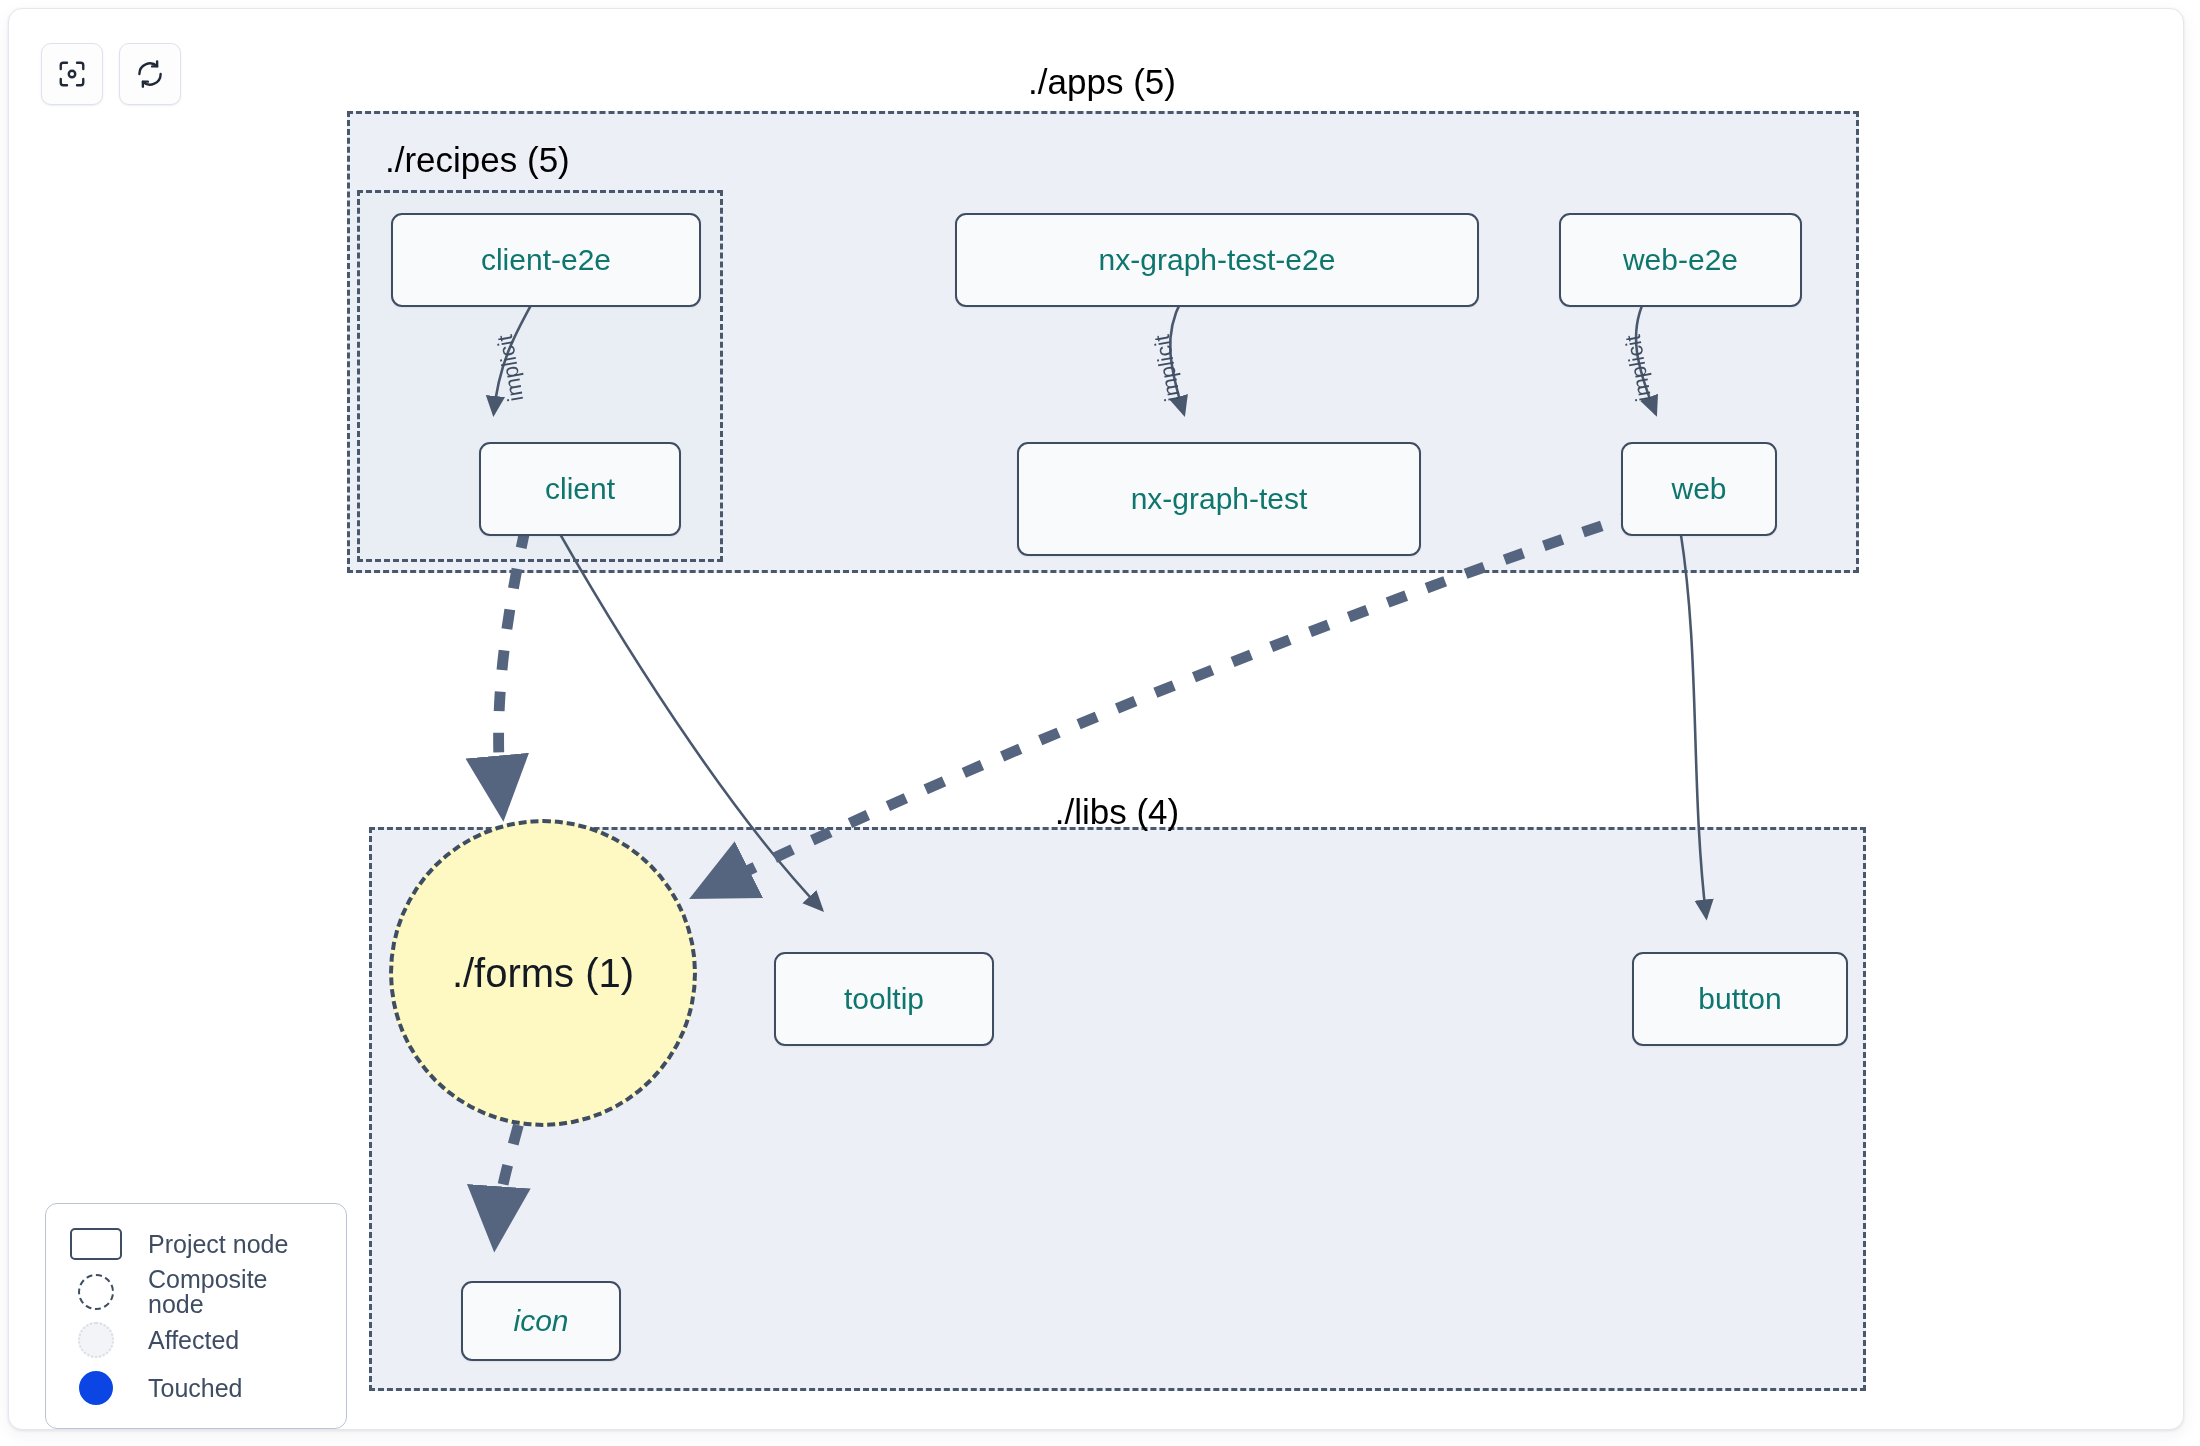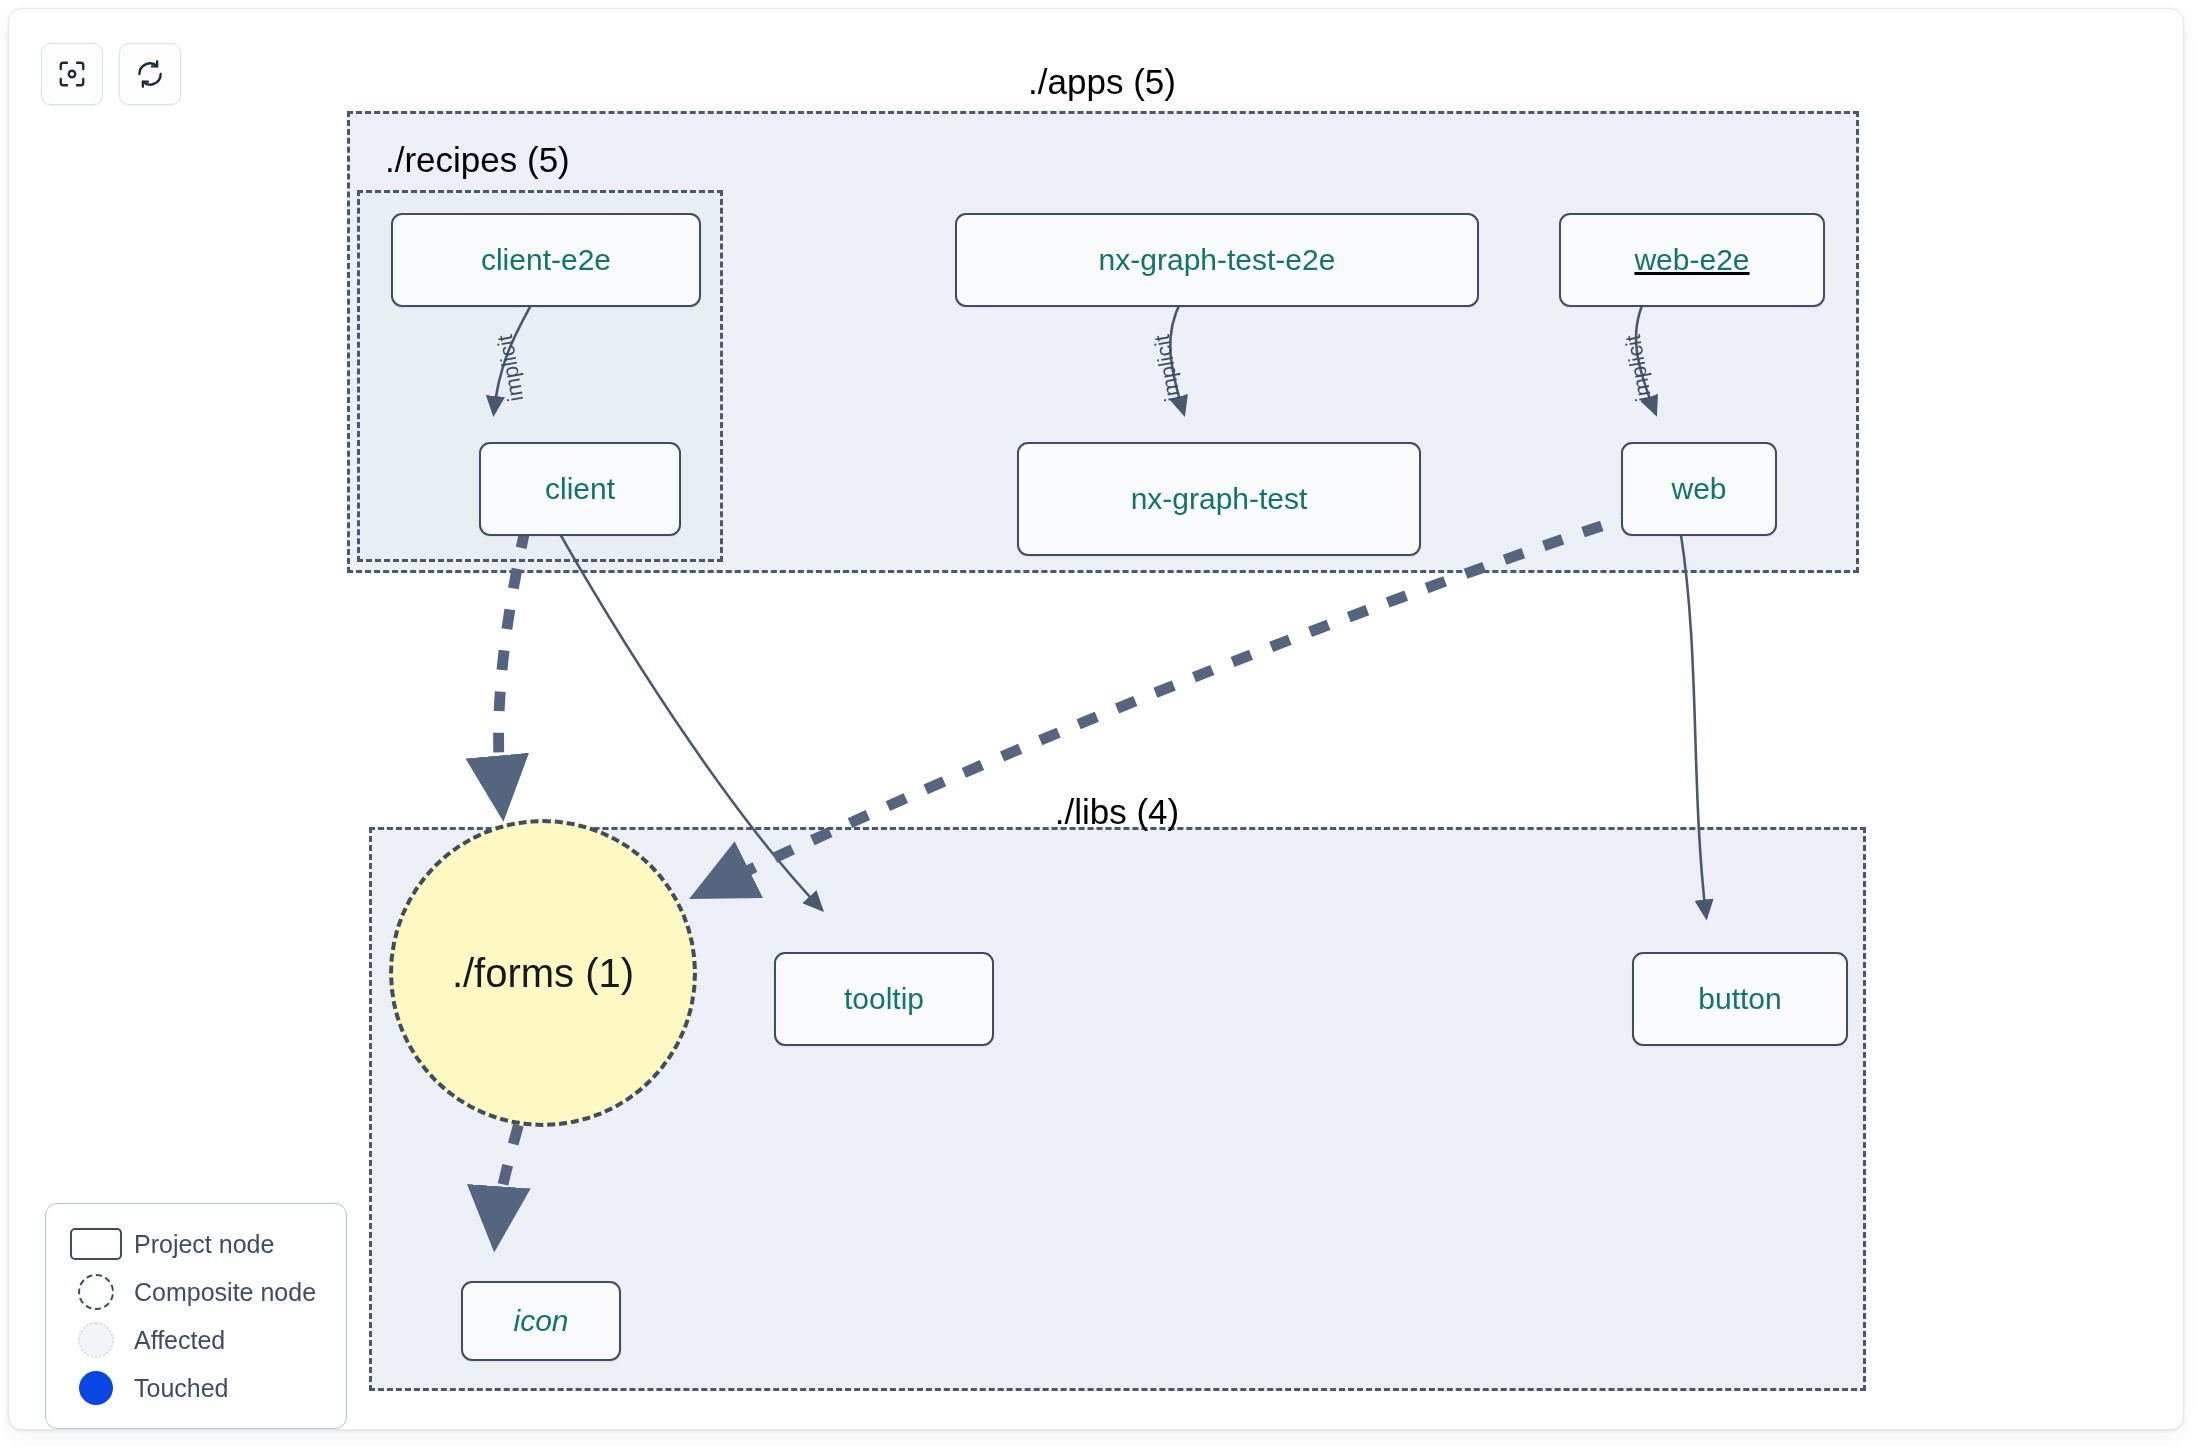--- a/index.html
+++ b/index.html
@@ -190,21 +190,21 @@
   }
   .sw-touched {
     width: 34px; height: 34px;
     border-radius: 50%;
     background: #0b46e5;
   }
   .legend-text {
     color: #3f4d63;
     font-size: 25px;
     line-height: 1;
-    margin-left: 6px;
+    margin-left: 20px;
     font-family: "Liberation Sans", sans-serif;
   }
 </style>
 </head>
 <body>
 
 <div id="root">
   <div class="card">
 
     <div class="toolbar">
@@ -282,21 +282,21 @@
       </div>
 
       <div class="node" style="left:946px; top:204px; width:524px; height:94px;">
         <span class="node-label">nx-graph-test-e2e</span>
       </div>
 
       <div class="node" style="left:1008px; top:433px; width:404px; height:114px;">
         <span class="node-label">nx-graph-test</span>
       </div>
 
-      <div class="node" style="left:1550px; top:204px; width:266px; height:94px;text-decoration:underline;">
+      <div class="node" style="left:1550px; top:204px; width:243px; height:94px;">
         <span class="node-label">web-e2e</span>
       </div>
 
       <div class="node" style="left:1612px; top:433px; width:156px; height:94px;">
         <span class="node-label">web</span>
       </div>
 
       <div class="node" style="left:765px; top:943px; width:220px; height:94px;">
         <span class="node-label">tooltip</span>
       </div>

